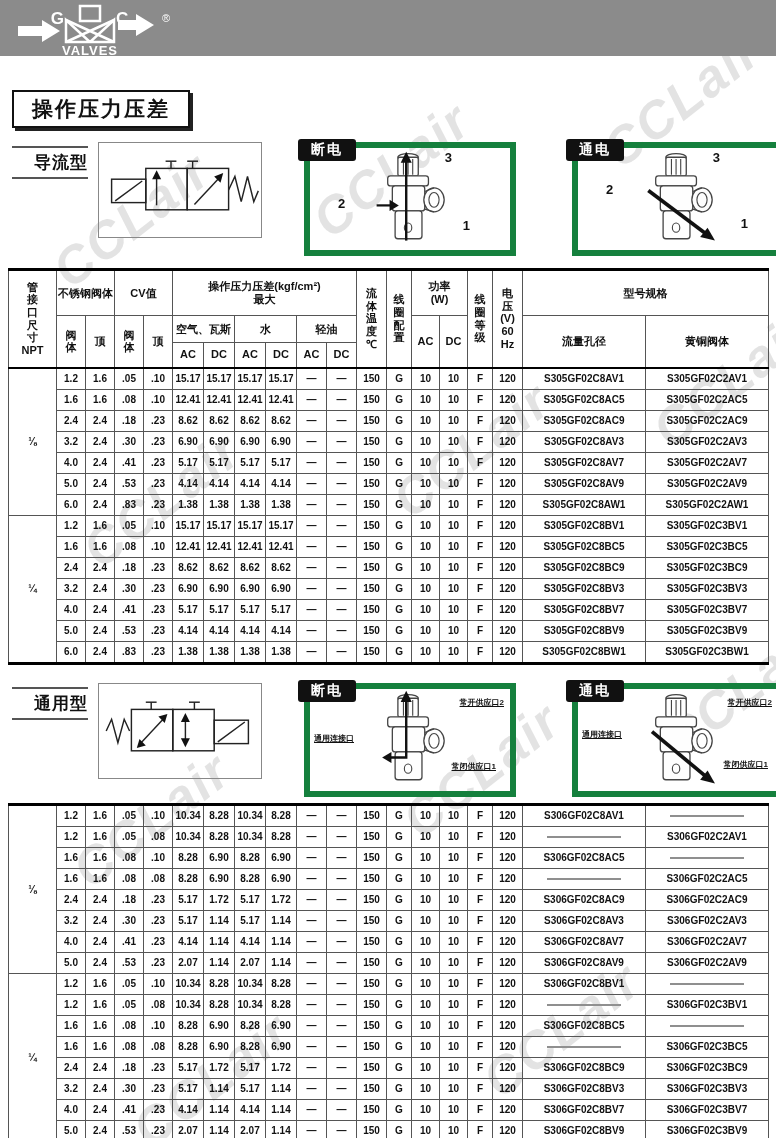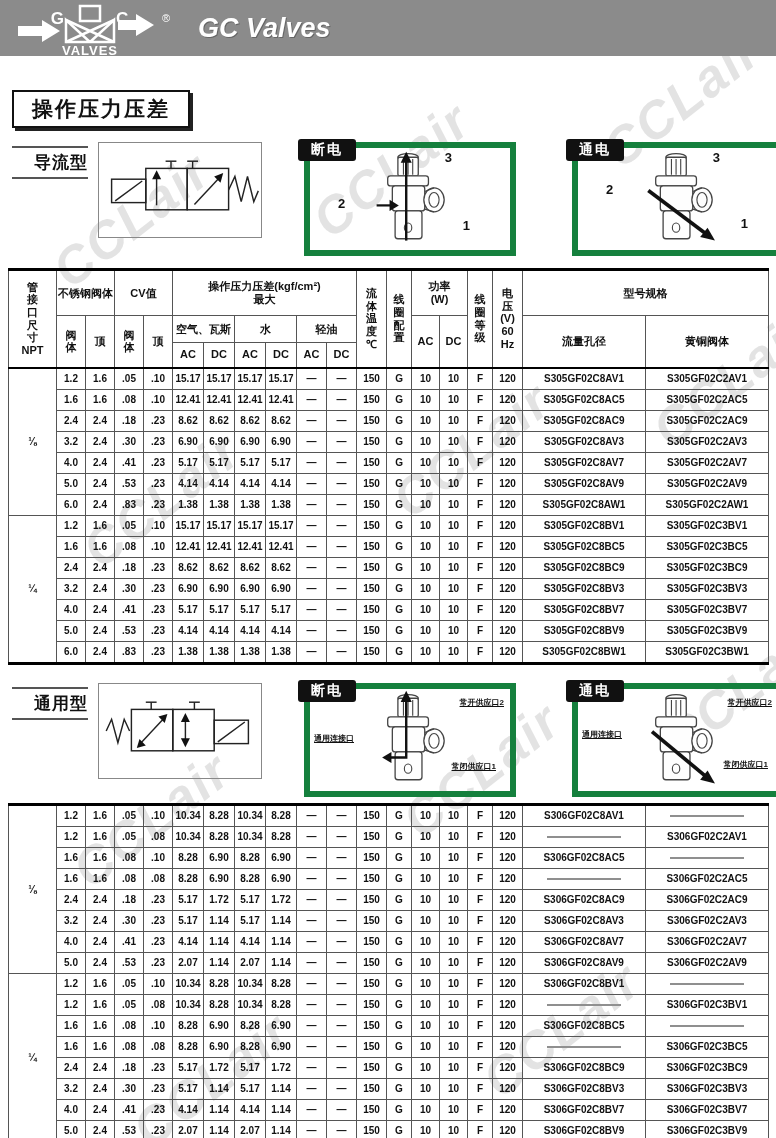--- a/index.html
+++ b/index.html
@@ -117,21 +117,20 @@
     <polygon fill="#fff" points="4,22 28,22 28,16 46,27 28,38 28,32 4,32"></polygon>
     <polygon fill="#fff" points="104,16 122,16 122,10 140,21 122,32 122,26 104,26"></polygon>
     <rect x="66" y="2" width="20" height="15" fill="none" stroke="#fff" stroke-width="2.5"></rect>
     <path d="M52,16 L76,38 L52,38 Z M100,16 L76,38 L100,38 Z" fill="none" stroke="#fff" stroke-width="2.5"></path>
     <path d="M52,16 L100,38 M100,16 L52,38" stroke="#fff" stroke-width="2.5"></path>
     <text x="50" y="20" fill="#fff" font-size="17" font-weight="bold" text-anchor="end">G</text>
     <text x="102" y="20" fill="#fff" font-size="17" font-weight="bold">C</text>
     <text x="76" y="51" fill="#fff" font-size="13" font-weight="bold" text-anchor="middle" letter-spacing="1">VALVES</text>
     <text x="148" y="18" fill="#fff" font-size="11">®</text>
   </svg>
-  <span class="brand">GC Valves</span>
 </div>
 
 
 <div class="title-box">操作压力压差</div>
 
 
 <div class="section-row">
   <div class="type-label">导流型</div>
 
   <svg class="sym-box" viewBox="0 0 180 92">

